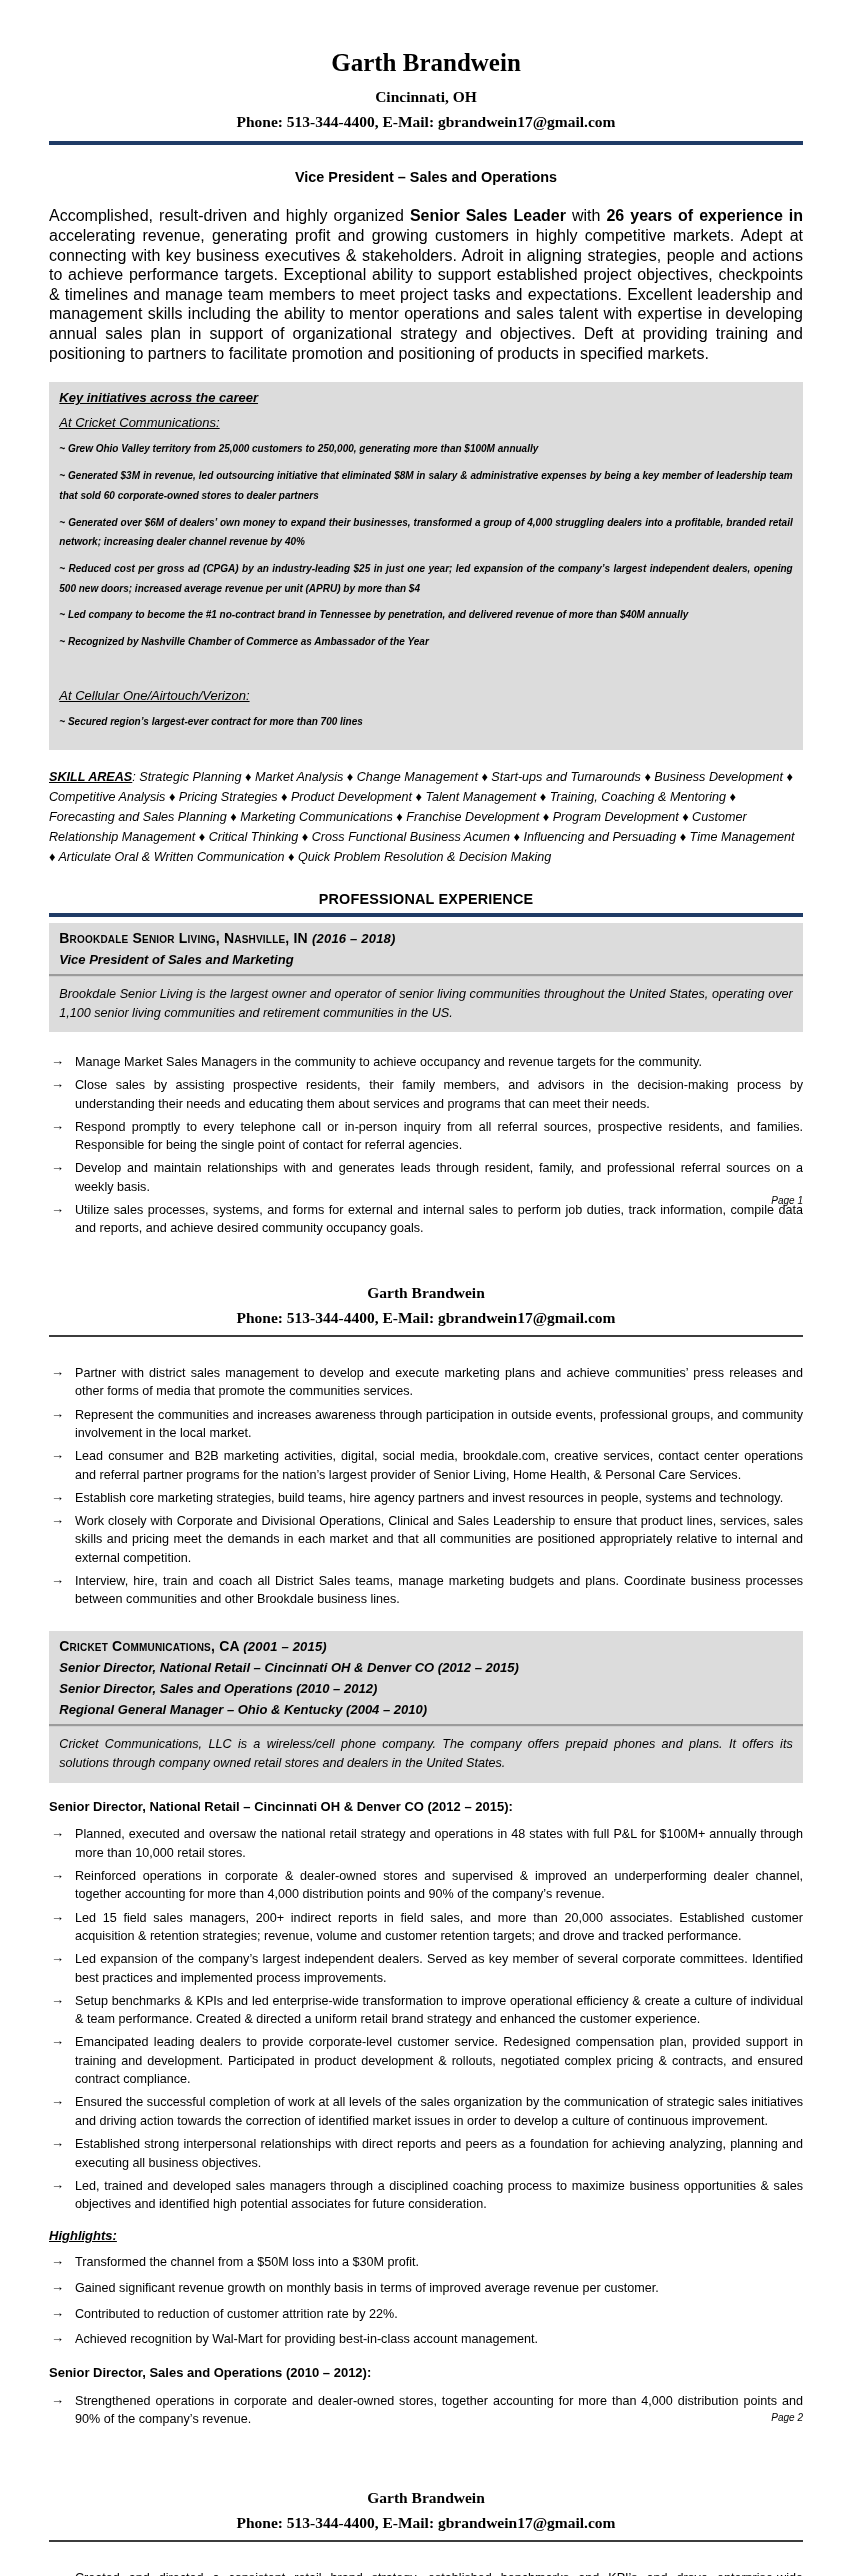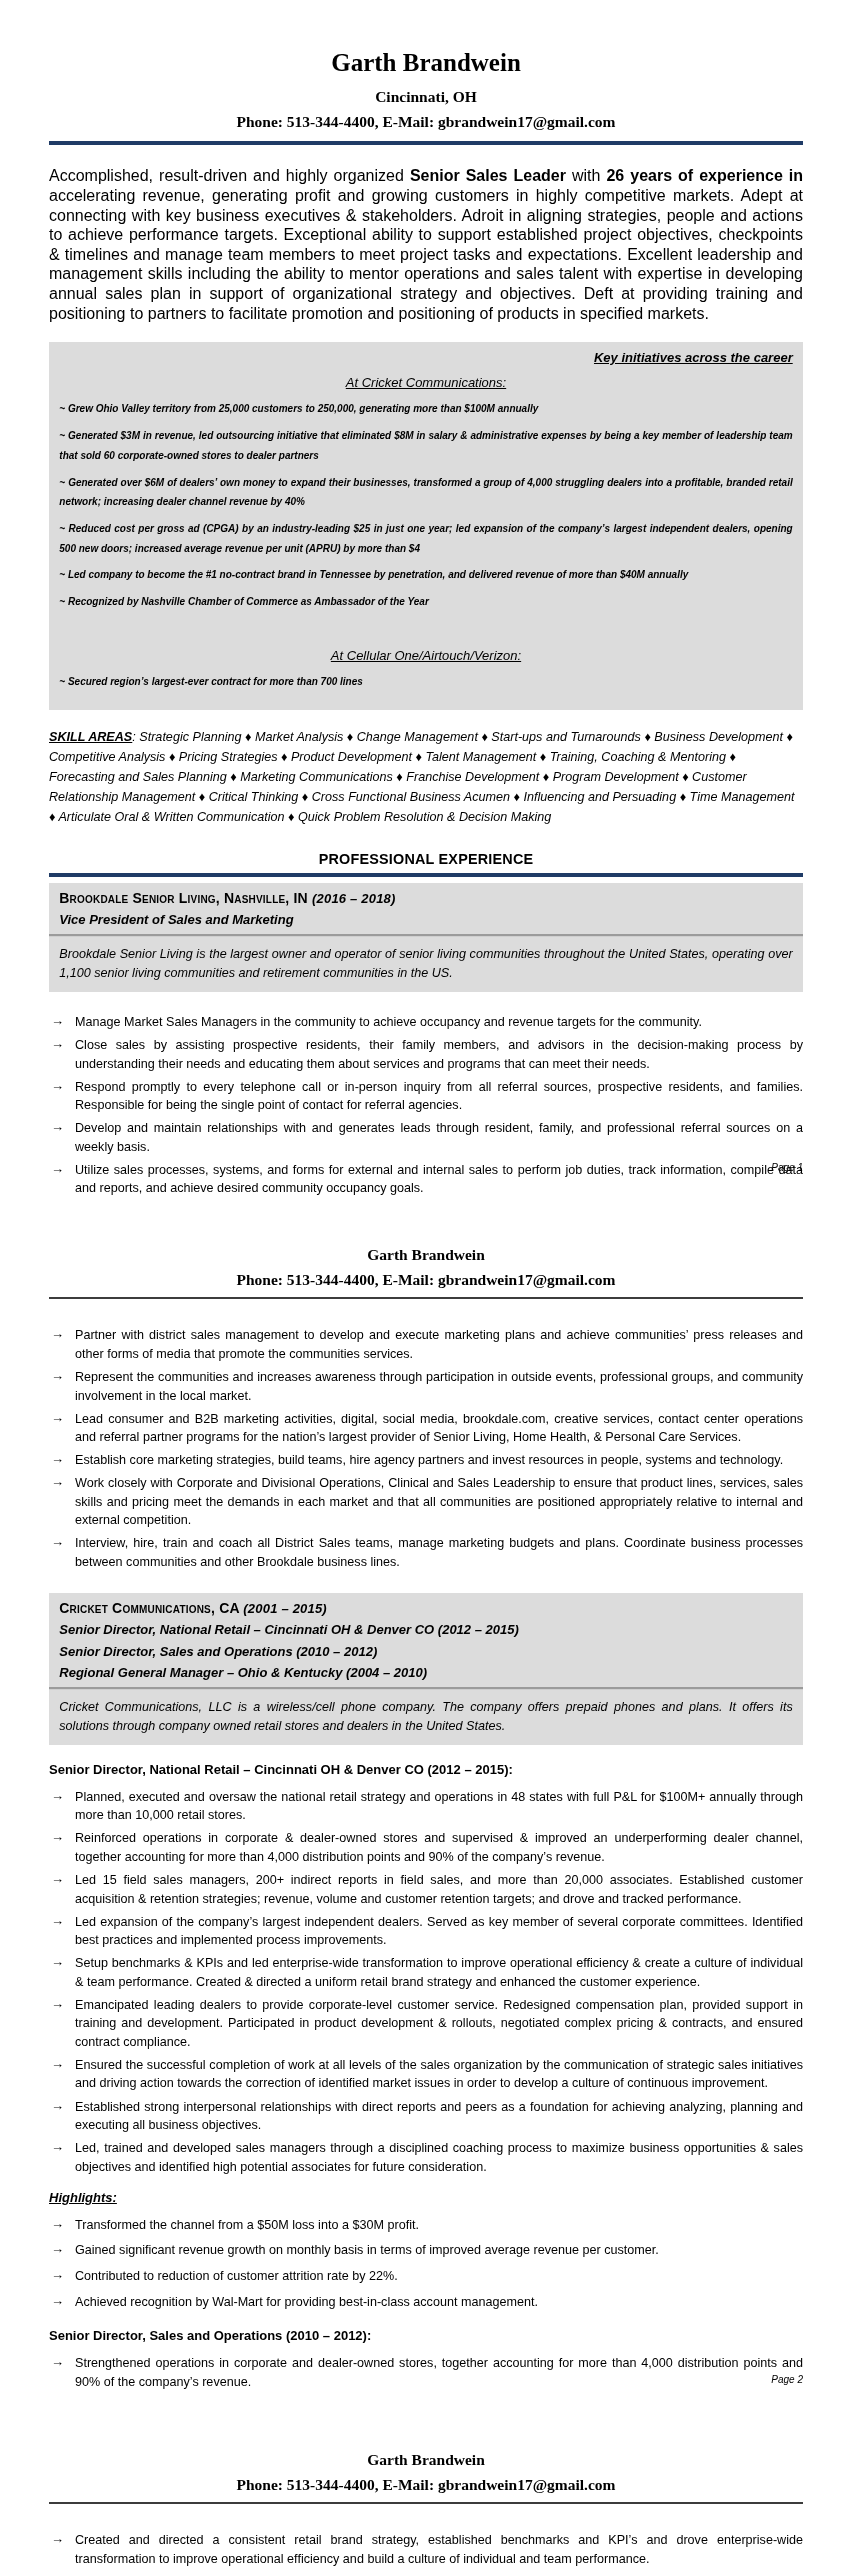--- a/index.html
+++ b/index.html
@@ -13,22 +13,22 @@
   .contact-line { font-size:15.5px; font-weight:bold; text-align:center; margin-top:7.2px; }
   .rule-navy-thick { height:4.6px; background:#1f3b66; margin-top:9.3px; }
   .rule-navy { height:4.1px; background:#1f3b66; margin-top:6.2px; }
   .rule-dark { height:2.1px; background:#3c3c3c; margin-top:8.2px; }
 
   .role-banner { font-size:14.4px; font-weight:bold; text-align:center; margin-top:24px; }
   .summary { margin-top:21px; font-size:16px; line-height:19.6px; text-align:justify; }
   .summary b { font-weight:bold; }
 
   .graybox { background:#dcdcdc; margin-top:18.5px; padding:8.2px 10.3px 11.3px; }
-  .kib-title { text-align:right; font-weight:bold; font-style:italic; text-decoration:underline; font-size:13px; margin-bottom:10.3px; }
-  .kib-head { font-style:italic; text-decoration:underline; font-size:13px; margin:8.2px 0 9.3px;text-align:center; }
+  .kib-title { text-align:left; font-weight:bold; font-style:italic; text-decoration:underline; font-size:13px; margin-bottom:10.3px; }
+  .kib-head { font-style:italic; text-decoration:underline; font-size:13px; margin:8.2px 0 9.3px; }
   .kib-item { font-weight:bold; font-style:italic; font-size:10px; line-height:19.6px; text-align:justify; margin-bottom:7.2px; }
   .kib-gap { height:20.6px; }
 
   .skills { margin-top:16.5px; font-style:italic; font-size:12.6px; line-height:20px; }
   .skills .lbl { font-weight:bold; text-decoration:underline; }
 
   .sec-head { font-size:14.4px; font-weight:bold; text-align:center; margin-top:24px; letter-spacing:0.2px; }
   .co-box { background:#dcdcdc; padding:7.2px 10.3px 9.3px; margin-top:6px; }
   .co-name { font-size:14px; font-weight:bold; font-variant:small-caps; letter-spacing:0.2px; }
   .co-name .yrs { font-style:italic; font-variant:normal; font-size:13px; }
@@ -53,20 +53,21 @@
 </style>
 </head>
 <body>
 
 <div class="page">
   <div class="name-big serif">Garth Brandwein</div>
   <div class="city-line serif">Cincinnati, OH</div>
   <div class="contact-line serif">Phone: 513-344-4400, E-Mail: gbrandwein17@gmail.com</div>
   <div class="rule-navy-thick"></div>
 
+  <div class="role-banner">Vice President – Sales and Operations</div>
 
   <p class="summary"><span>Accomplished, result-driven and highly organized </span><b>Senior Sales Leader</b><span> with </span><b>26 years of experience in</b><span> accelerating revenue, generating profit and growing customers in highly competitive markets. Adept at connecting with key business executives &amp; stakeholders. Adroit in aligning strategies, people and actions to achieve performance targets. Exceptional ability to support established project objectives, checkpoints &amp; timelines and manage team members to meet project tasks and expectations. Excellent leadership and management skills including the ability to mentor operations and sales talent with expertise in developing annual sales plan in support of organizational strategy and objectives. Deft at providing training and positioning to partners to facilitate promotion and positioning of products in specified markets.</span></p>
 
   <div class="graybox">
     <div class="kib-title">Key initiatives across the career</div>
     <div class="kib-head">At Cricket Communications:</div>
     <div>
 
         <div class="kib-item">~ Grew Ohio Valley territory from 25,000 customers to 250,000, generating more than $100M annually</div>
 

